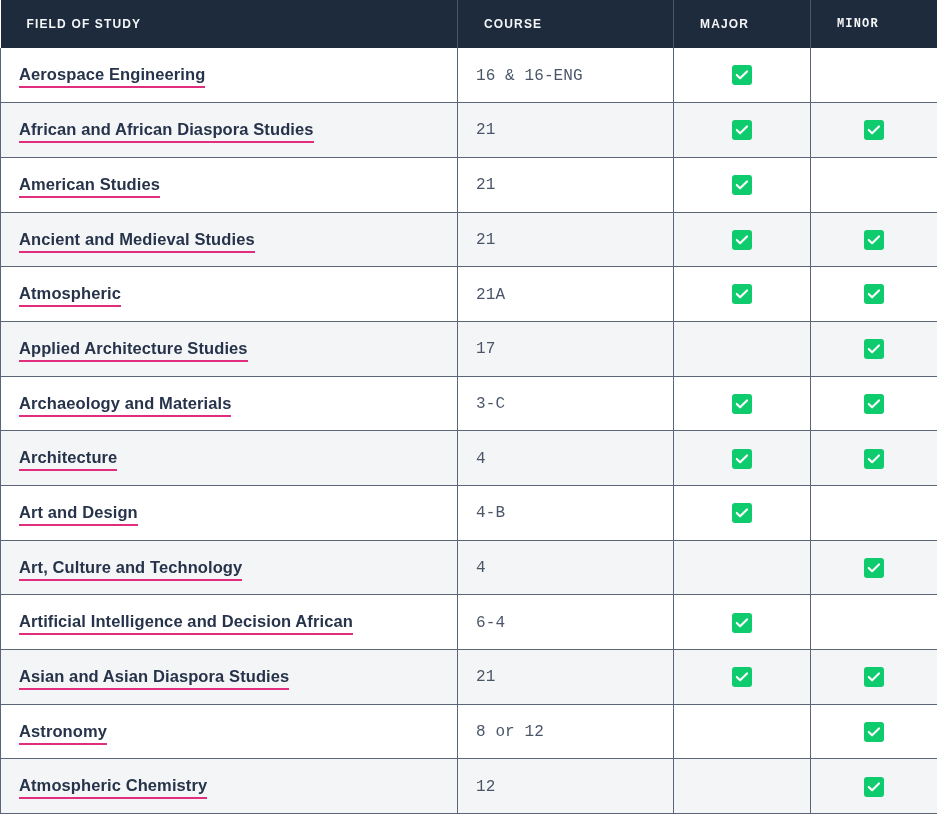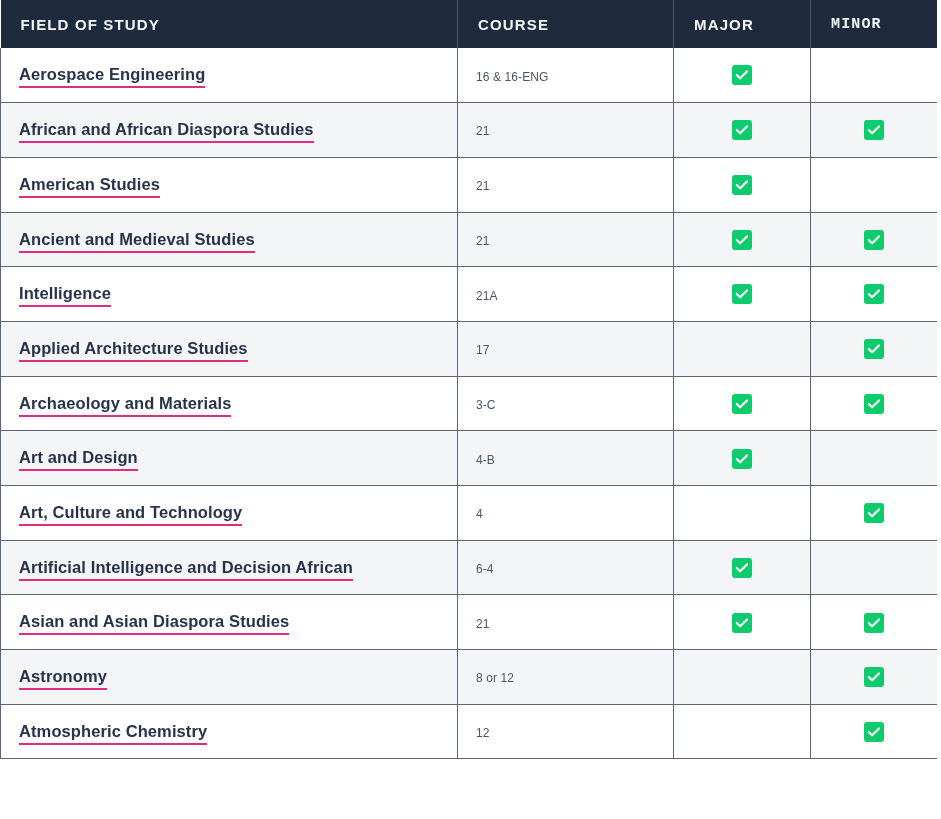--- a/index.html
+++ b/index.html
@@ -25,26 +25,26 @@
     width: 937px;
     border-collapse: collapse;
     table-layout: fixed;
   }
 
   
   thead tr { height: 48px; }
   thead th {
     background: #1e2b3d;
     color: #f4f6f8;
-    font-size: 15px;
+    font-size: 12px;
     font-weight: 700;
     letter-spacing: 1.15px;
     text-transform: uppercase;
     text-align: left;
-    padding: 0 20px;
+    padding: 0 26px;
     vertical-align: middle;
     border-right: 1px solid #47566b;
     white-space: nowrap;
   }
   thead th:last-child { border-right: none; font-family: Liberation Mono, monospace; }
 
   
   tbody tr { height: 54.7px; }
   tbody tr:nth-child(odd)  { background: #ffffff; }
   tbody tr:nth-child(even) { background: #f4f5f6; }
@@ -77,24 +77,25 @@
     color: #26334a;
     text-decoration: none;
     border-bottom: 2px solid #e02d7e;
     padding-bottom: 3px;
     cursor: pointer;
     letter-spacing: 0.1px;
   }
 
   
   .course-text {
-    font-size: 12px;
+    font-size: 16px;
     font-weight: 400;
     color: #4a5668;
     letter-spacing: 0.1px;
+    font-family: Liberation Mono, monospace;
   }
 
   
   .check-cell { text-align: center; padding: 0; }
   .check-box {
     display: inline-block;
     width: 20px;
     height: 20px;
     border-radius: 3px;
     background: #0ecb6d;
@@ -164,40 +165,50 @@
           <td><a class="fos-link">Ancient and Medieval Studies</a></td>
           <td><span class="course-text">21</span></td>
           <td class="check-cell"><span class="check-box"><svg width="13" height="10" viewBox="0 0 13 10" fill="none" xmlns="http://www.w3.org/2000/svg">
                 <path d="M1.2 4.9 L4.6 8.3 L11.5 1.4" stroke="#ffffff" stroke-width="2.1" stroke-linecap="round" stroke-linejoin="round"></path>
               </svg></span></td>
           <td class="check-cell"><span class="check-box"><svg width="13" height="10" viewBox="0 0 13 10" fill="none" xmlns="http://www.w3.org/2000/svg">
                 <path d="M1.2 4.9 L4.6 8.3 L11.5 1.4" stroke="#ffffff" stroke-width="2.1" stroke-linecap="round" stroke-linejoin="round"></path>
               </svg></span></td>
         </tr>
         <tr>
-          <td><a class="fos-link">Intelligence</a></td>
+          <td><a class="fos-link">Atmospheric</a></td>
           <td><span class="course-text">21A</span></td>
           <td class="check-cell"><span class="check-box"><svg width="13" height="10" viewBox="0 0 13 10" fill="none" xmlns="http://www.w3.org/2000/svg">
                 <path d="M1.2 4.9 L4.6 8.3 L11.5 1.4" stroke="#ffffff" stroke-width="2.1" stroke-linecap="round" stroke-linejoin="round"></path>
               </svg></span></td>
           <td class="check-cell"><span class="check-box"><svg width="13" height="10" viewBox="0 0 13 10" fill="none" xmlns="http://www.w3.org/2000/svg">
                 <path d="M1.2 4.9 L4.6 8.3 L11.5 1.4" stroke="#ffffff" stroke-width="2.1" stroke-linecap="round" stroke-linejoin="round"></path>
               </svg></span></td>
         </tr>
         <tr>
           <td><a class="fos-link">Applied Architecture Studies</a></td>
           <td><span class="course-text">17</span></td>
           <td class="check-cell"><span class="check-empty"></span></td>
           <td class="check-cell"><span class="check-box"><svg width="13" height="10" viewBox="0 0 13 10" fill="none" xmlns="http://www.w3.org/2000/svg">
                 <path d="M1.2 4.9 L4.6 8.3 L11.5 1.4" stroke="#ffffff" stroke-width="2.1" stroke-linecap="round" stroke-linejoin="round"></path>
               </svg></span></td>
         </tr>
         <tr>
           <td><a class="fos-link">Archaeology and Materials</a></td>
           <td><span class="course-text">3-C</span></td>
+          <td class="check-cell"><span class="check-box"><svg width="13" height="10" viewBox="0 0 13 10" fill="none" xmlns="http://www.w3.org/2000/svg">
+                <path d="M1.2 4.9 L4.6 8.3 L11.5 1.4" stroke="#ffffff" stroke-width="2.1" stroke-linecap="round" stroke-linejoin="round"></path>
+              </svg></span></td>
+          <td class="check-cell"><span class="check-box"><svg width="13" height="10" viewBox="0 0 13 10" fill="none" xmlns="http://www.w3.org/2000/svg">
+                <path d="M1.2 4.9 L4.6 8.3 L11.5 1.4" stroke="#ffffff" stroke-width="2.1" stroke-linecap="round" stroke-linejoin="round"></path>
+              </svg></span></td>
+        </tr>
+        <tr>
+          <td><a class="fos-link">Architecture</a></td>
+          <td><span class="course-text">4</span></td>
           <td class="check-cell"><span class="check-box"><svg width="13" height="10" viewBox="0 0 13 10" fill="none" xmlns="http://www.w3.org/2000/svg">
                 <path d="M1.2 4.9 L4.6 8.3 L11.5 1.4" stroke="#ffffff" stroke-width="2.1" stroke-linecap="round" stroke-linejoin="round"></path>
               </svg></span></td>
           <td class="check-cell"><span class="check-box"><svg width="13" height="10" viewBox="0 0 13 10" fill="none" xmlns="http://www.w3.org/2000/svg">
                 <path d="M1.2 4.9 L4.6 8.3 L11.5 1.4" stroke="#ffffff" stroke-width="2.1" stroke-linecap="round" stroke-linejoin="round"></path>
               </svg></span></td>
         </tr>
         <tr>
           <td><a class="fos-link">Art and Design</a></td>
           <td><span class="course-text">4-B</span></td>

